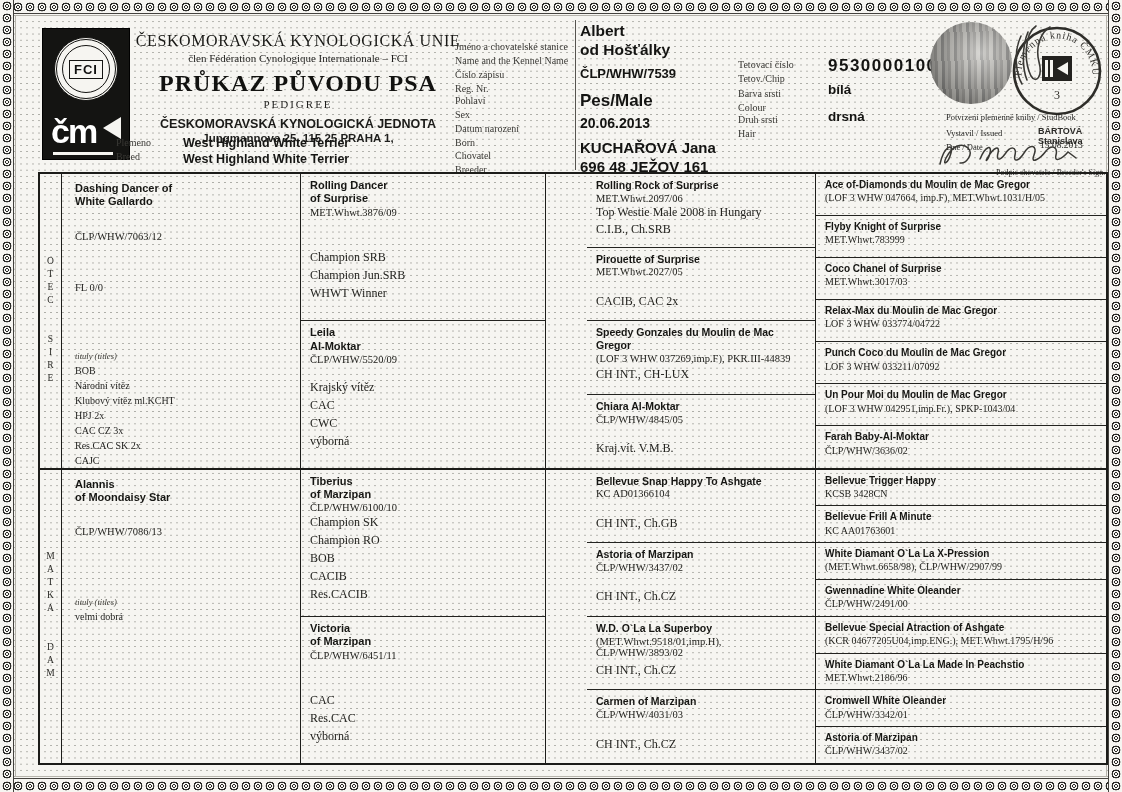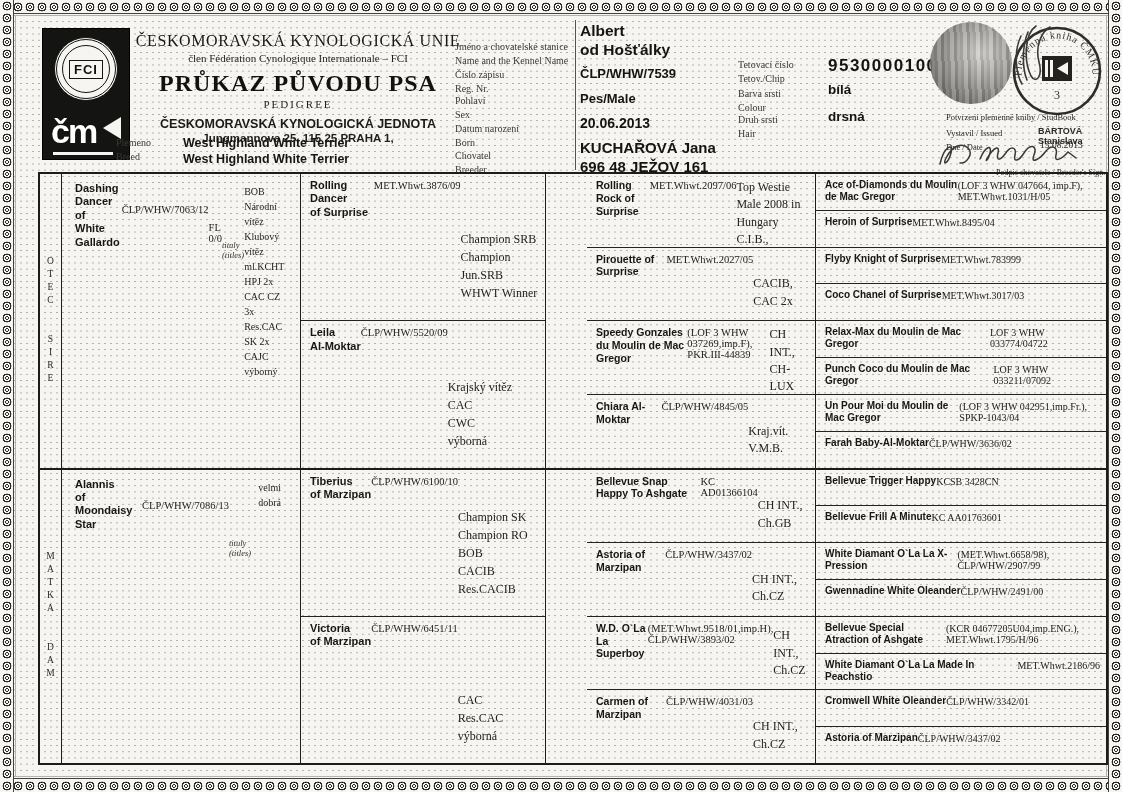--- a/index.html
+++ b/index.html
@@ -58,21 +58,21 @@
 
   .lbl { font-size:10px; line-height:1.35; color:#3a3935; }
   .breed-row { left:116px; top:136px; display:flex; gap:32px; align-items:flex-start; }
   .breed-value { font-family:"Liberation Sans",sans-serif; font-weight:bold; font-size:12.5px; line-height:1.25; color:#161614; }
 
   .hdr-divider { left:575px; top:20px; width:1px; height:150px; background:#55534e; }
 
   .val-sans { font-family:"Liberation Sans",sans-serif; font-weight:bold; color:#141412; }
   .dog-name { left:580px; top:22px; font-size:15.5px; line-height:1.2; }
   .dog-reg { left:580px; top:66px; font-size:13px; }
-  .dog-sex { left:580px; top:91px; font-size:13px; }
+  .dog-sex { left:580px; top:91px; font-size:17px; }
   .dog-born { left:580px; top:115px; font-size:14px; }
   .dog-breeder { left:580px; top:139px; font-size:15px; line-height:1.25; }
 
   .l-name { left:455px; top:40px; } .l-reg { left:455px; top:68px; }
   .l-sex { left:455px; top:94px; } .l-born { left:455px; top:122px; }
   .l-breeder { left:455px; top:149px; }
   .l-tattoo { left:738px; top:58px; } .l-colour { left:738px; top:87px; } .l-hair { left:738px; top:113px; }
   .v-tattoo { left:828px; top:56px; font-size:17px; letter-spacing:1.5px; }
   .v-colour { left:828px; top:82px; font-size:13.5px; }
   .v-hair { left:828px; top:109px; font-size:13.5px; }
@@ -101,21 +101,21 @@
   .margin-half.top-h { border-bottom:2px solid #1c1c19; }
   .mletters { writing-mode:vertical-rl; text-orientation:upright; font-size:9.5px; letter-spacing:3px; color:#2a2a26; }
   .gen-grid { flex:1 1 0; display:flex; flex-direction:column; }
   .half { display:flex; flex:1 1 0; min-height:0; }
   .half.top-h { border-bottom:2px solid #1c1c19; }
   .col { display:flex; flex-direction:column; min-width:0; }
   .col1 { width:238px; }
   .col2 { width:245px; border-left:1.2px solid #1c1c19; }
   .col3 { width:270px; border-left:1.2px solid #1c1c19;padding-left:41px; }
   .col4 { flex:1 1 0; border-left:1.2px solid #1c1c19; }
-  .cell { flex:1 1 0; min-height:0; display:flex; flex-direction:row; padding:5px 6px 4px 9px; overflow:hidden; }
+  .cell { flex:1 1 0; min-height:0; display:flex; flex-direction:column; padding:5px 6px 4px 9px; overflow:hidden; }
   .cell + .cell { border-top:1.2px solid #232320; }
   .nm { font-family:"Liberation Sans",sans-serif; font-weight:bold; font-size:11px; line-height:1.22; color:#161613; }
   .col3 .nm { font-size:10.5px; } .col4 .nm { font-size:10px; }
   .rg { font-size:10.5px; margin-top:1px; color:#21211d; }
   .col4 .rg { font-size:10px; }
   .ti { font-size:12px; line-height:1.5; color:#23231f; margin-top:auto; margin-bottom:14px; }
   .col3 .ti { margin-bottom:6px; line-height:1.45; }
   .parent-cell { padding:8px 8px 6px 13px; }
   .p-reg { margin-top:22px; font-size:10.5px; }
   .p-health { margin-top:40px; font-size:10.5px; }
@@ -296,24 +296,20 @@
             <div class="rg">ČLP/WHW/4845/05</div>
             <div class="ti pre">Kraj.vít. V.M.B.</div>
           </div>
         </div>
         <div class="col col4">
           <div class="cell">
             <div class="nm">Ace of-Diamonds du Moulin de Mac Gregor</div>
             <div class="rg">(LOF 3 WHW 047664, imp.F), MET.Whwt.1031/H/05</div>
           </div>
           <div class="cell">
-            <div class="nm">Heroin of Surprise</div>
-            <div class="rg">MET.Whwt.8495/04</div>
-          </div>
-          <div class="cell">
             <div class="nm">Flyby Knight of Surprise</div>
             <div class="rg">MET.Whwt.783999</div>
           </div>
           <div class="cell">
             <div class="nm">Coco Chanel of Surprise</div>
             <div class="rg">MET.Whwt.3017/03</div>
           </div>
           <div class="cell">
             <div class="nm">Relax-Max du Moulin de Mac Gregor</div>
             <div class="rg">LOF 3 WHW 033774/04722</div>

